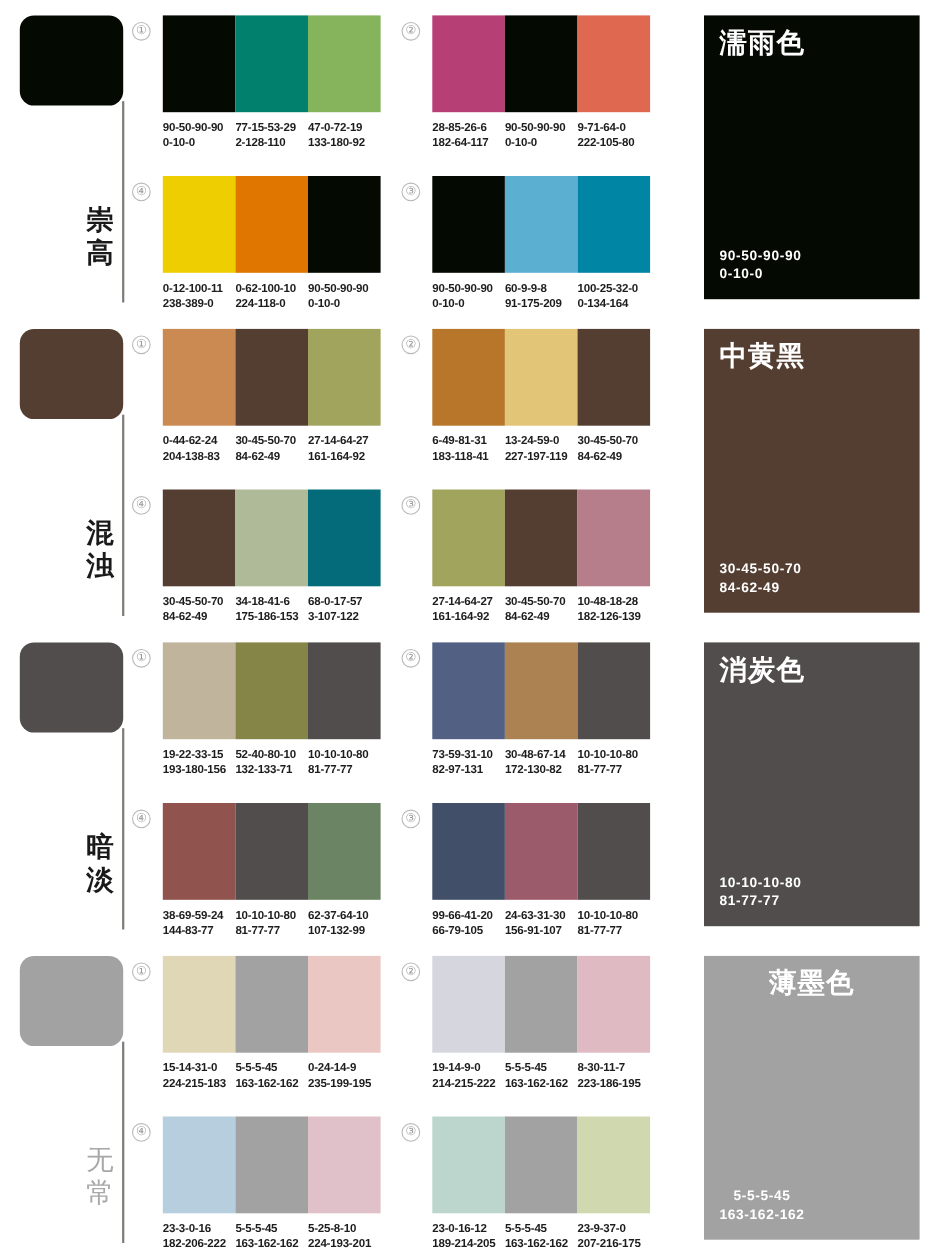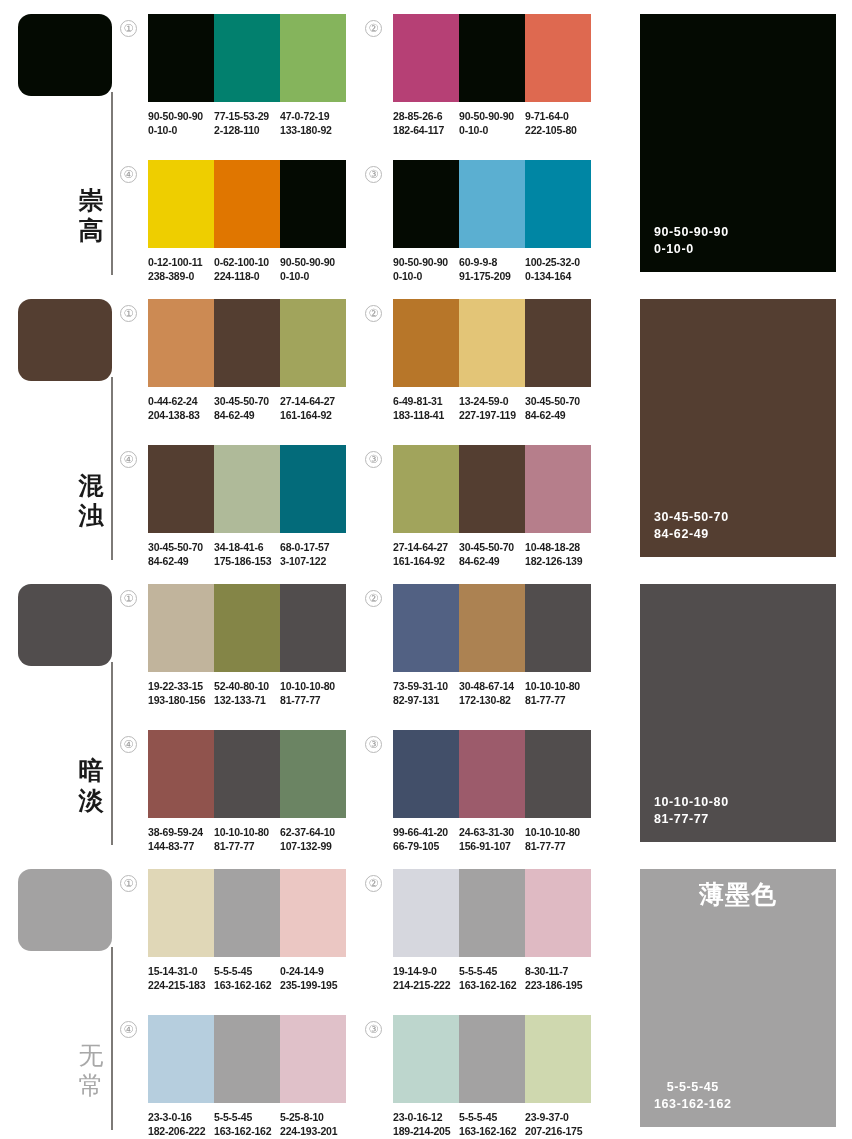--- a/index.html
+++ b/index.html
@@ -178,20 +178,21 @@
             <div class="cmyk">60-9-9-8</div>
             <div class="rgb">91-175-209</div>
           </div>
           <div class="cell">
             <div class="cmyk">100-25-32-0</div>
             <div class="rgb">0-134-164</div>
           </div>
         </div>
       </div>
       <div class="hero" style="background: rgb(4, 10, 2);">
+        <div class="hero-title">濡雨色</div>
         <div class="hero-codes">
           <div>90-50-90-90</div>
           <div>0-10-0</div>
         </div>
       </div>
     </div>
     <div class="row">
       <div class="row-left">
         <div class="chip" style="background: rgb(84, 62, 49);"></div>
         <div class="chip-stem"></div>
@@ -282,20 +283,21 @@
             <div class="cmyk">30-45-50-70</div>
             <div class="rgb">84-62-49</div>
           </div>
           <div class="cell">
             <div class="cmyk">10-48-18-28</div>
             <div class="rgb">182-126-139</div>
           </div>
         </div>
       </div>
       <div class="hero" style="background: rgb(84, 62, 49);">
+        <div class="hero-title">中黄黑</div>
         <div class="hero-codes">
           <div>30-45-50-70</div>
           <div>84-62-49</div>
         </div>
       </div>
     </div>
     <div class="row">
       <div class="row-left">
         <div class="chip" style="background: rgb(81, 77, 77);"></div>
         <div class="chip-stem"></div>
@@ -386,20 +388,21 @@
             <div class="cmyk">24-63-31-30</div>
             <div class="rgb">156-91-107</div>
           </div>
           <div class="cell">
             <div class="cmyk">10-10-10-80</div>
             <div class="rgb">81-77-77</div>
           </div>
         </div>
       </div>
       <div class="hero" style="background: rgb(81, 77, 77);">
+        <div class="hero-title">消炭色</div>
         <div class="hero-codes">
           <div>10-10-10-80</div>
           <div>81-77-77</div>
         </div>
       </div>
     </div>
     <div class="row">
       <div class="row-left">
         <div class="chip" style="background: rgb(163, 162, 162);"></div>
         <div class="chip-stem"></div>

